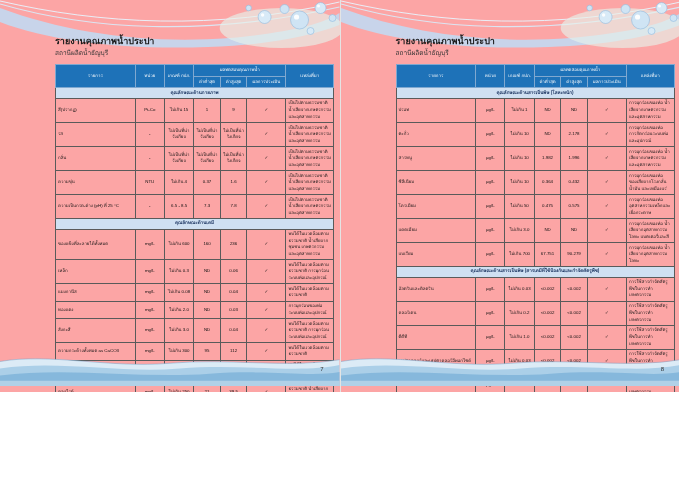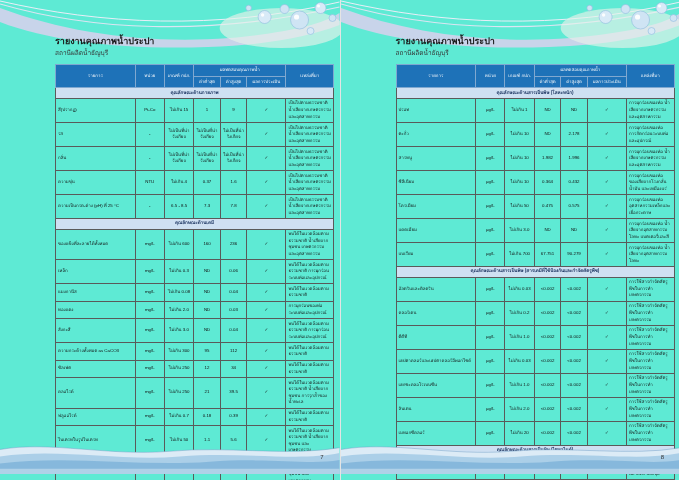--- a/index.html
+++ b/index.html
@@ -2,21 +2,21 @@
 <html style="--header-bar: #1e72b8; --section-band: #cfe0f2; --banner-blue: #c8d4ea; --wave-blue: #7fb4d9; --check: #111111;"><head>
 <meta charset="utf-8">
 <style>
   html,body{margin:0;padding:0;}
   body{
     width:679px;height:480px;background:#ffffff;
     font-family:"Liberation Sans", sans-serif;
     display:flex;overflow:hidden;
   }
   .page{
-    position:relative;width:339.5px;height:480px;background:#5eead4;overflow:hidden;
+    position:relative;width:339.5px;height:392px;background:#fca5a5;overflow:hidden;
     flex:0 0 auto;
   }
   .page + .page{border-left:1px solid #e4e4e4;}
   .banner{position:absolute;top:0;left:0;width:100%;height:58px;}
   .banner svg{display:block;width:100%;height:100%;}
   .footer-wave{position:absolute;bottom:6px;left:0;width:100%;height:42px;}
   .footer-wave svg{display:block;width:100%;height:100%;}
   .content{position:absolute;left:55px;top:36px;width:280px;}
   .title{font-size:9px;font-weight:bold;color:#1a1a1a;line-height:11px;}
   .subtitle{font-size:6.5px;color:#333;margin-top:2px;line-height:8px;}

